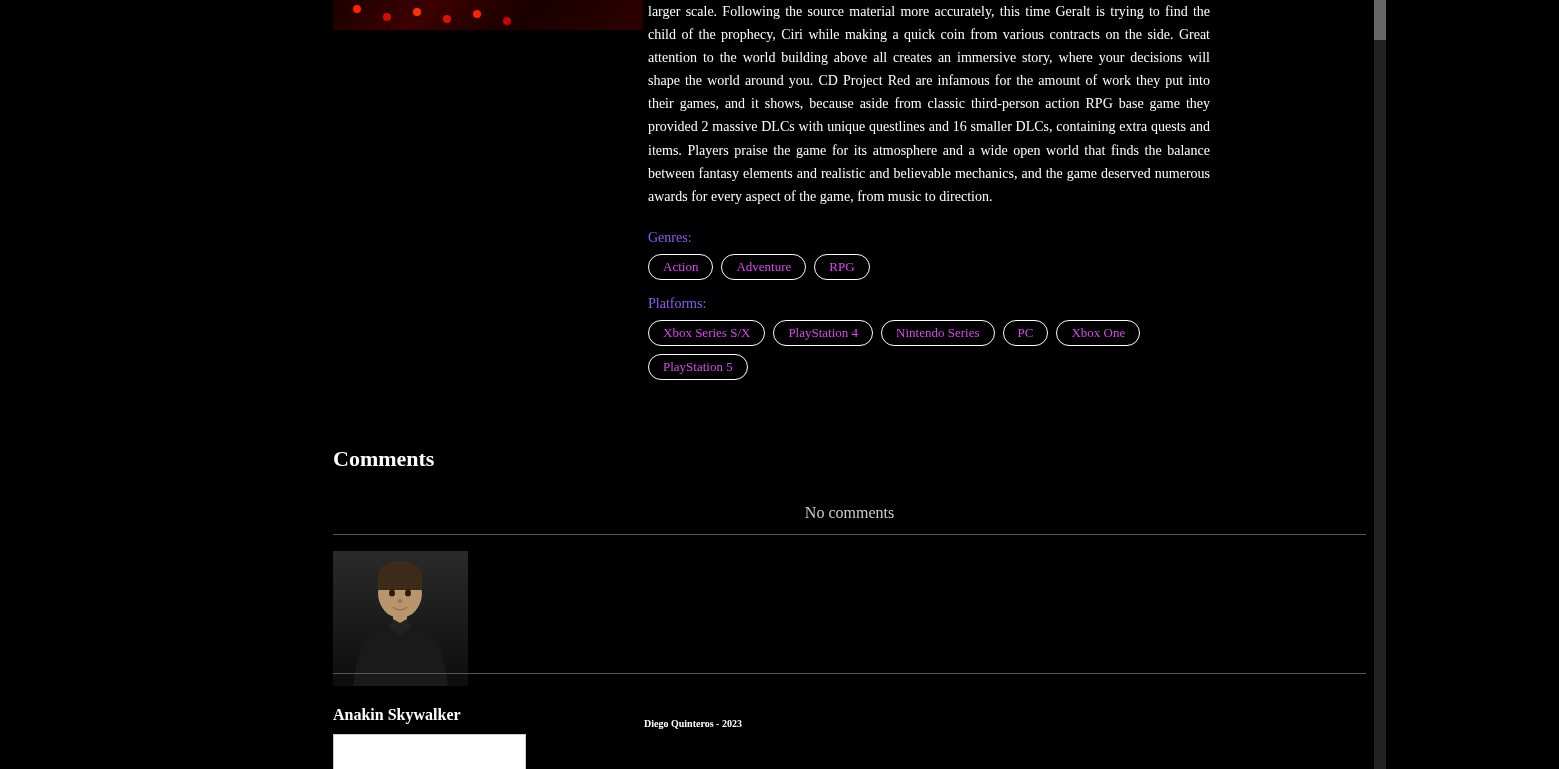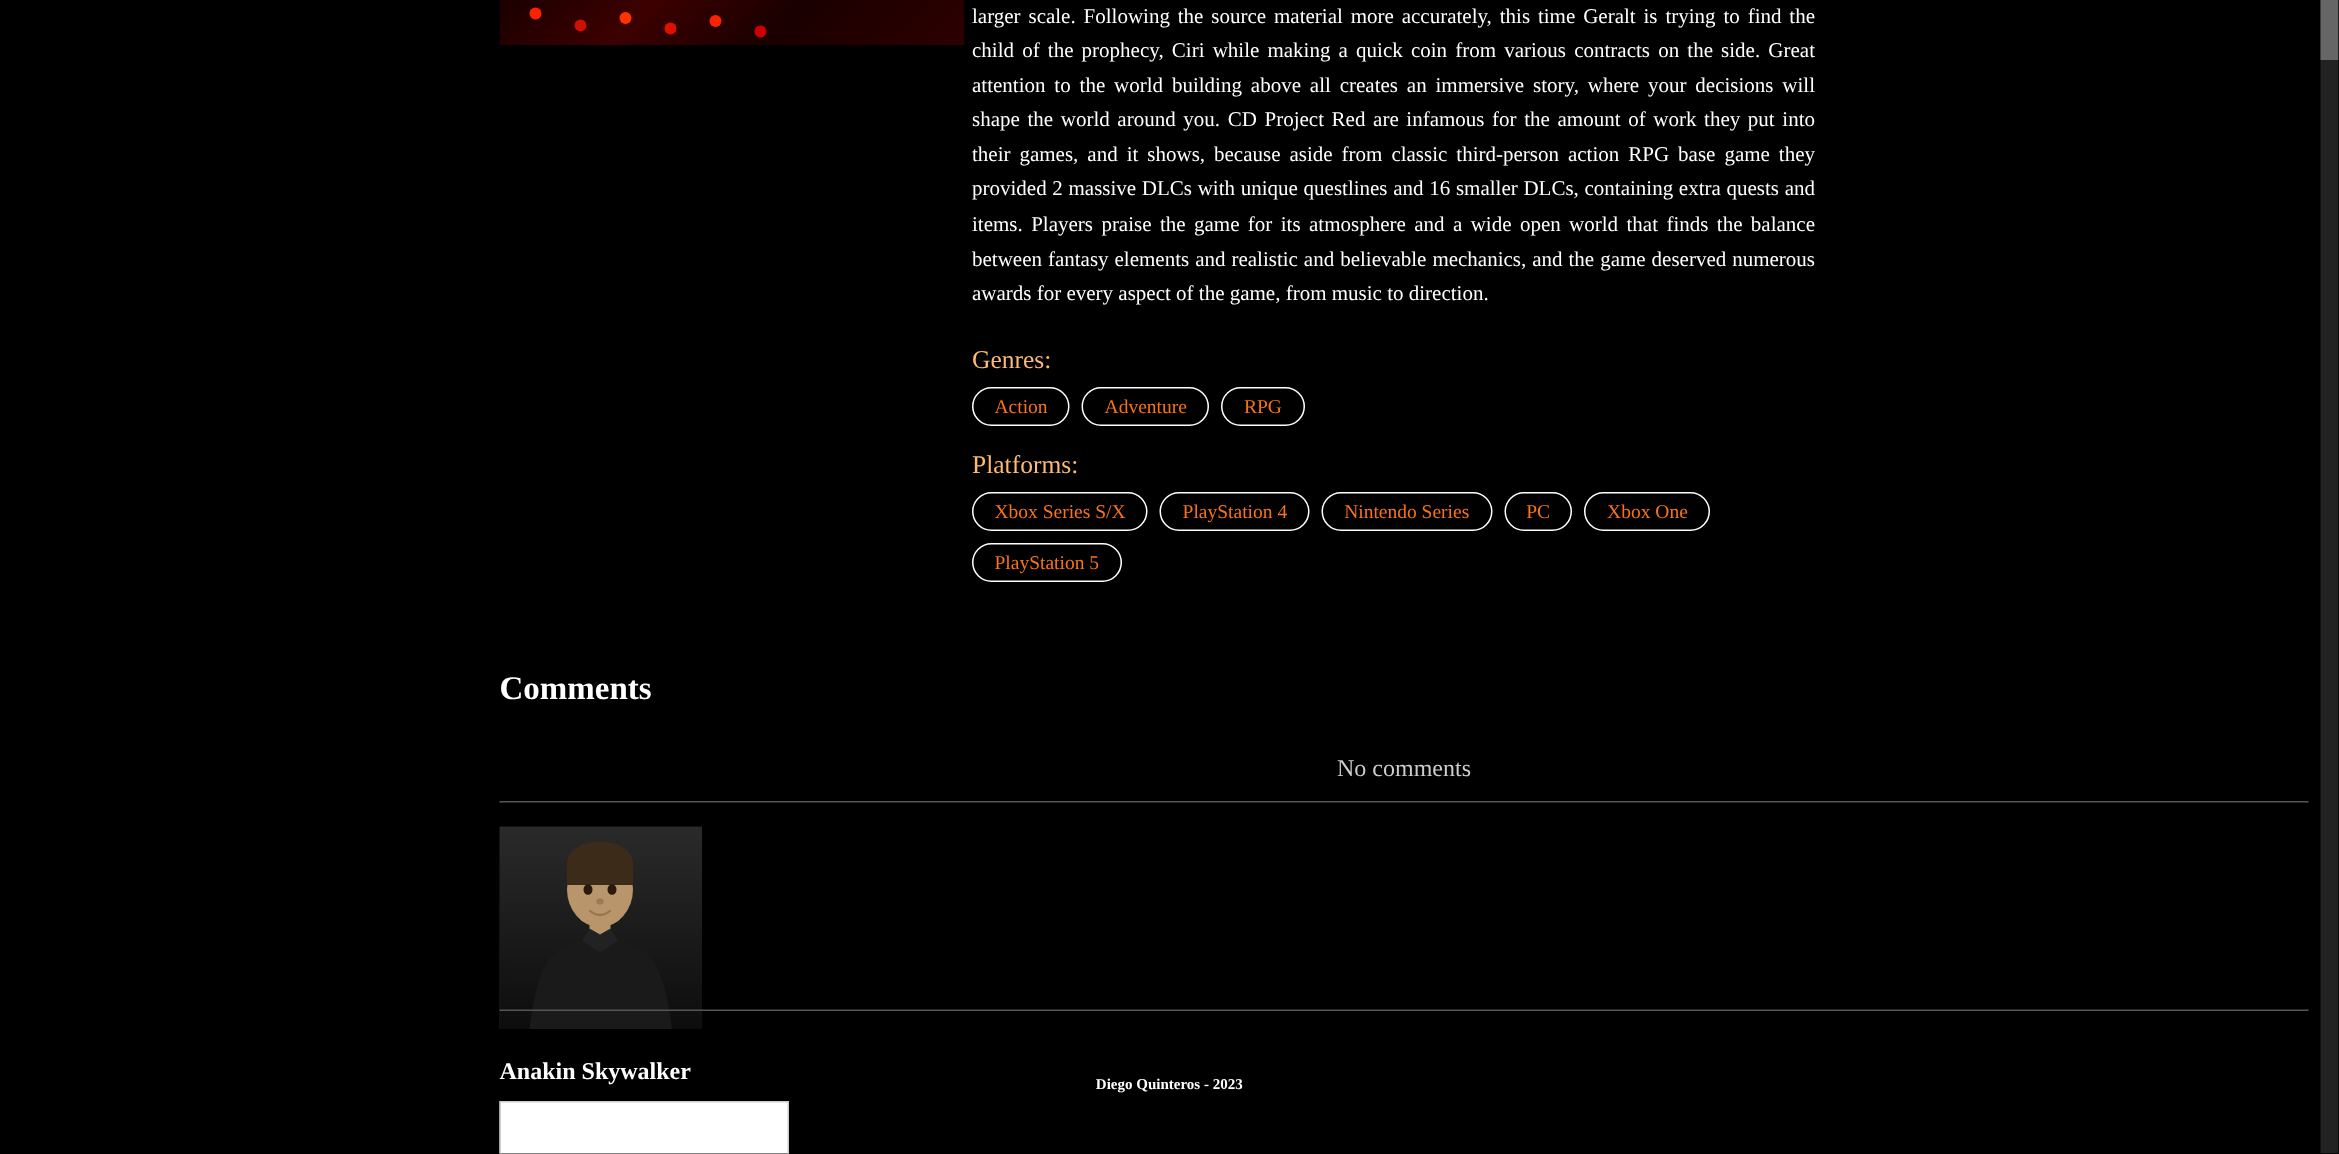--- a/index.html
+++ b/index.html
@@ -11,21 +11,21 @@
     body {
       background-color: #000;
       color: #fff;
       font-family: Georgia, 'Times New Roman', serif;
       min-height: 769px;
       width: 1559px;
       overflow-x: hidden;
     }
 
     .page-container {
-      width: 1559px;
+      width: 1386px;
       min-height: 769px;
       background: #000;
       position: relative;
     }
 
     
     .game-image-area {
       position: absolute;
       top: 0;
       left: 333px;
@@ -68,38 +68,38 @@
       text-align: justify;
       color: #fff;
       max-width: 562px;
     }
 
     .genres-section {
       margin-top: 22px;
     }
 
     .section-label {
-      font-size: 17px;
-      color: #fdba74;
+      font-size: 14px;
+      color: #8b5cf6;
       margin-bottom: 8px;
     }
 
     .tags-container {
       display: flex;
       flex-wrap: wrap;
       gap: 8px;
       margin-bottom: 8px;
     }
 
     .tag-badge {
       border: 1.5px solid #fff;
       border-radius: 20px;
       padding: 4px 14px;
       font-size: 13px;
-      color: #f97316;
+      color: #d946ef;
       background: transparent;
       white-space: nowrap;
     }
 
     .platforms-section {
       margin-top: 16px;
     }
 
     
     .comments-section {

